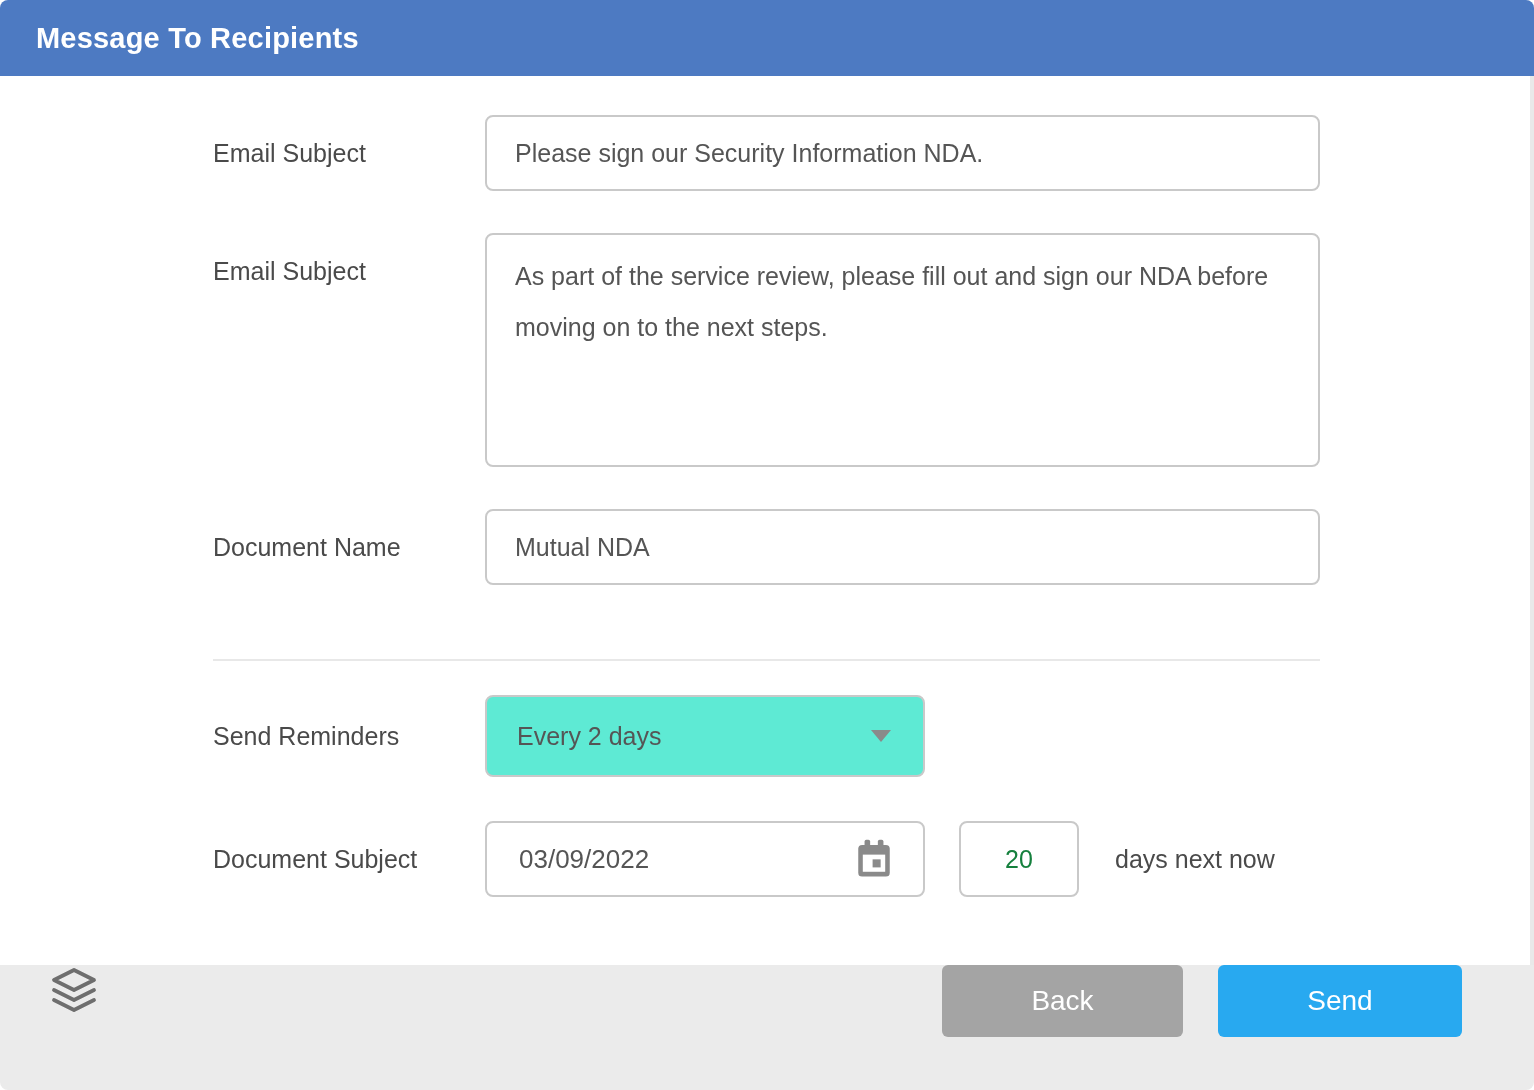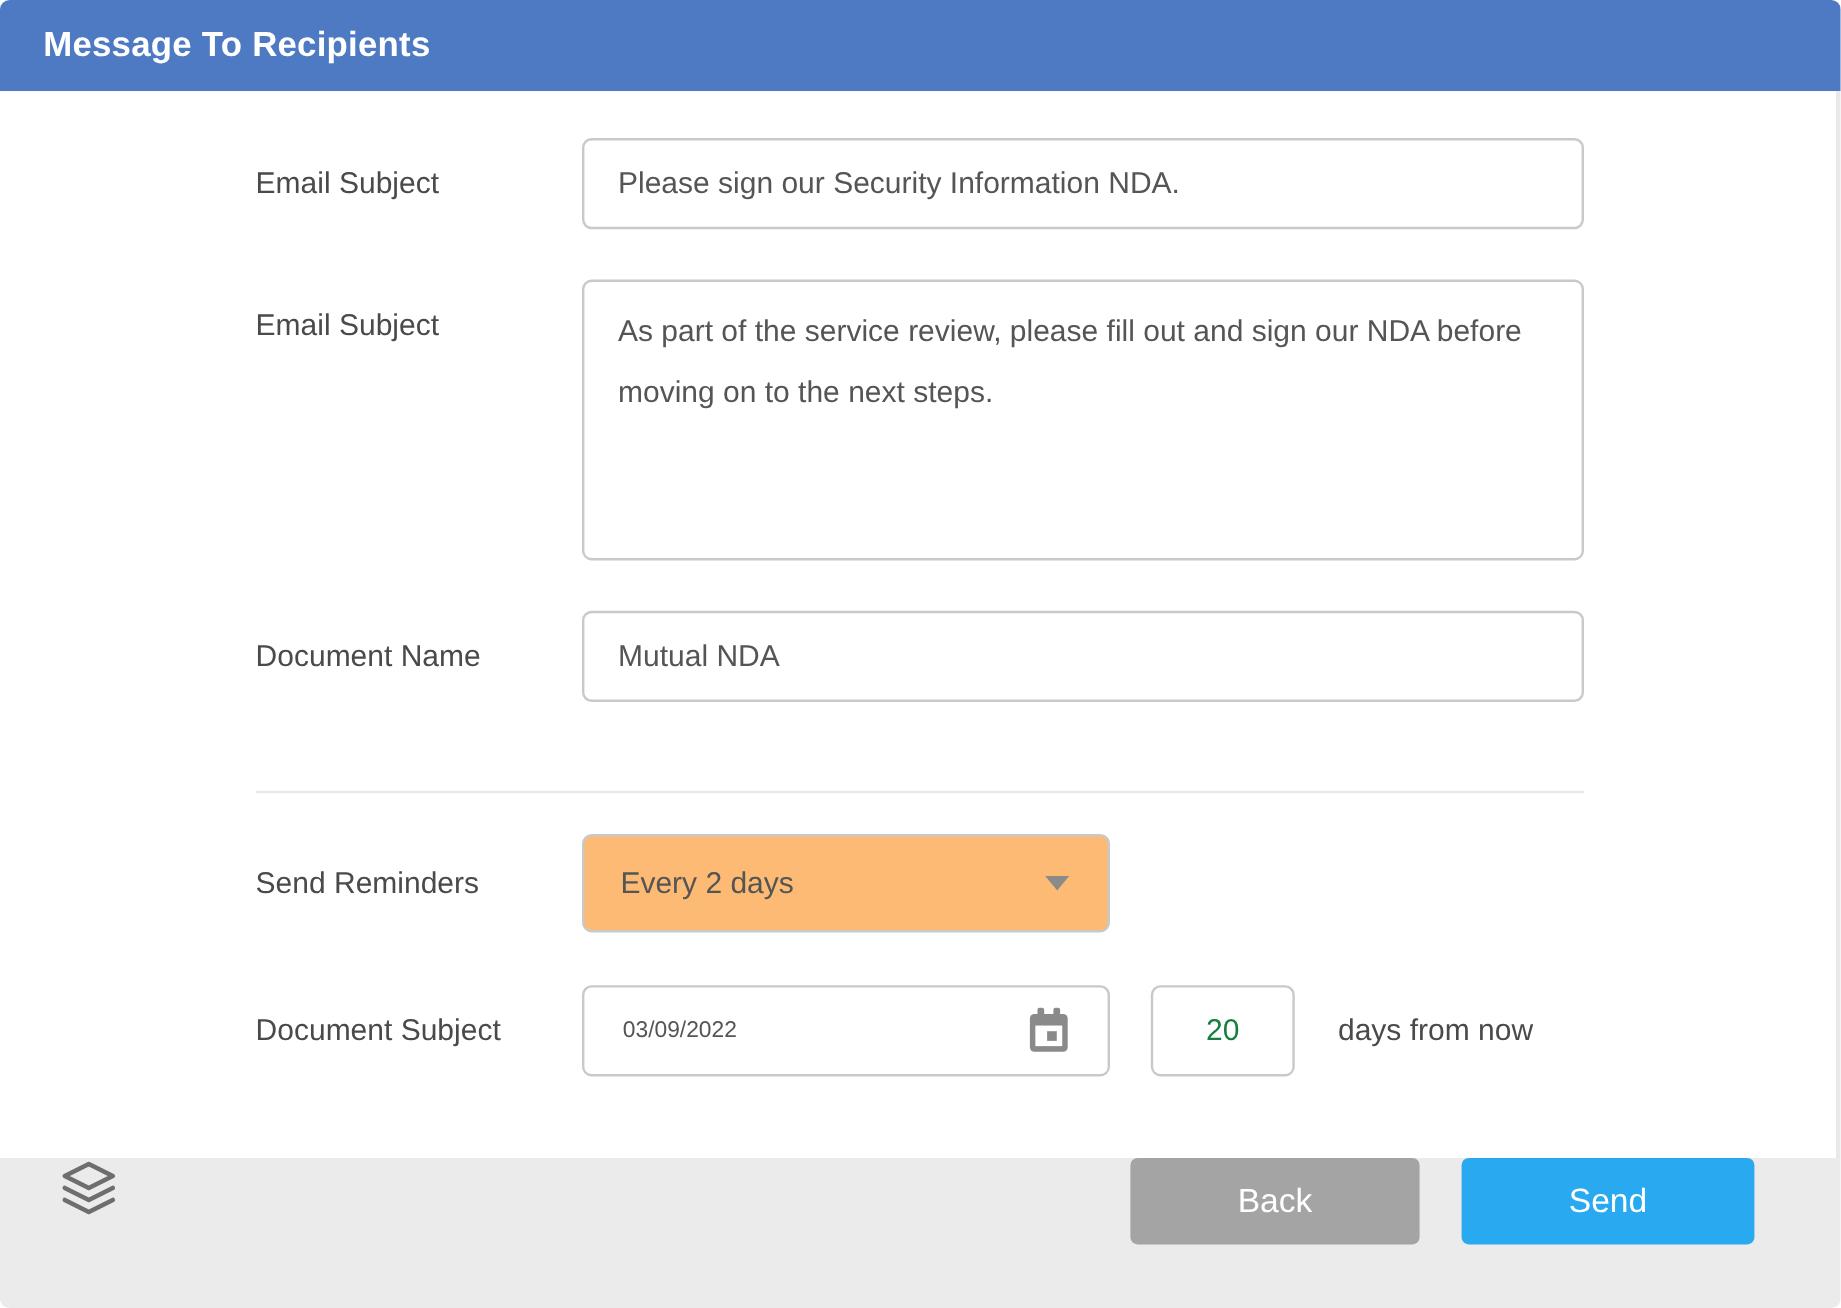--- a/index.html
+++ b/index.html
@@ -109,21 +109,21 @@
   .select-box {
     box-sizing: border-box;
     width: 440px;
     height: 82px;
     border: 2px solid #c9c9c9;
     border-radius: 8px;
     display: flex;
     align-items: center;
     padding: 0 30px;
     cursor: pointer;
-    background: #fdba74;
+    background: #5eead4;
     position: relative;
   }
   .select-value {
     font-size: 25px;
     color: #555555;
     flex: 1 1 auto;
   }
   .caret-down {
     width: 0;
     height: 0;
@@ -142,21 +142,21 @@
     display: flex;
     align-items: center;
     padding: 0 26px 0 30px;
     background: #ffffff;
   }
   .date-value {
     flex: 1 1 auto;
     border: none;
     outline: none;
     font-family: "Liberation Sans", sans-serif;
-    font-size: 19px;
+    font-size: 26px;
     color: #555555;
     background: transparent;
     min-width: 0;
   }
   .calendar-btn {
     width: 46px;
     height: 50px;
     display: flex;
     align-items: center;
     justify-content: center;
@@ -275,21 +275,21 @@
                 <rect x="3" y="5" width="18" height="18" rx="2.2" fill="#8a8a8a"></rect>
                 <rect x="6.6" y="2" width="3.2" height="5" rx="1" fill="#8a8a8a"></rect>
                 <rect x="14.2" y="2" width="3.2" height="5" rx="1" fill="#8a8a8a"></rect>
                 <rect x="5.6" y="10.5" width="12.8" height="9.8" fill="#ffffff"></rect>
                 <rect x="11.2" y="13.2" width="4.6" height="4.6" fill="#8a8a8a"></rect>
               </svg>
             </span>
           </button>
         </div>
         <input class="days-input" type="text" value="20" style="">
-        <span class="days-suffix">days from now</span>
+        <span class="days-suffix">days next now</span>
       </div>
     </div>
 
   </div>
 
   <div class="dialog-footer">
     <div class="layers-wrap">
       <svg width="48" height="50" viewBox="0 0 24 24" fill="none" stroke="#6e6e6e" stroke-width="1.9" stroke-linecap="round" stroke-linejoin="round" xmlns="http://www.w3.org/2000/svg">
         <polygon points="12 2 2 7 12 12 22 7 12 2"></polygon>
         <polyline points="2 12 12 17 22 12"></polyline>

